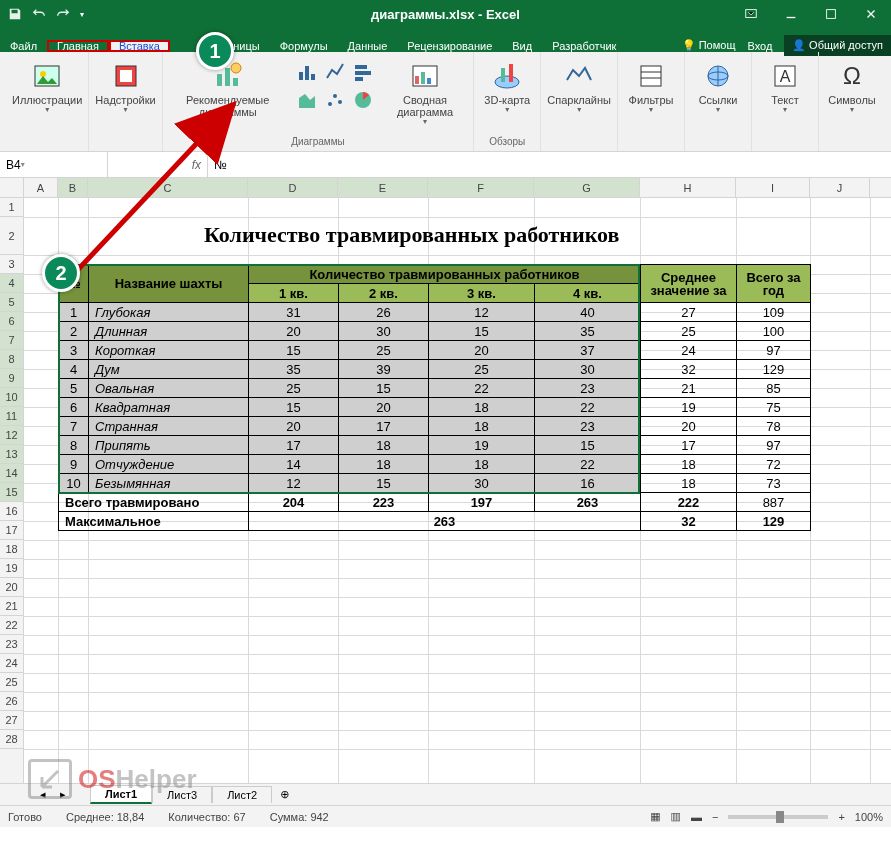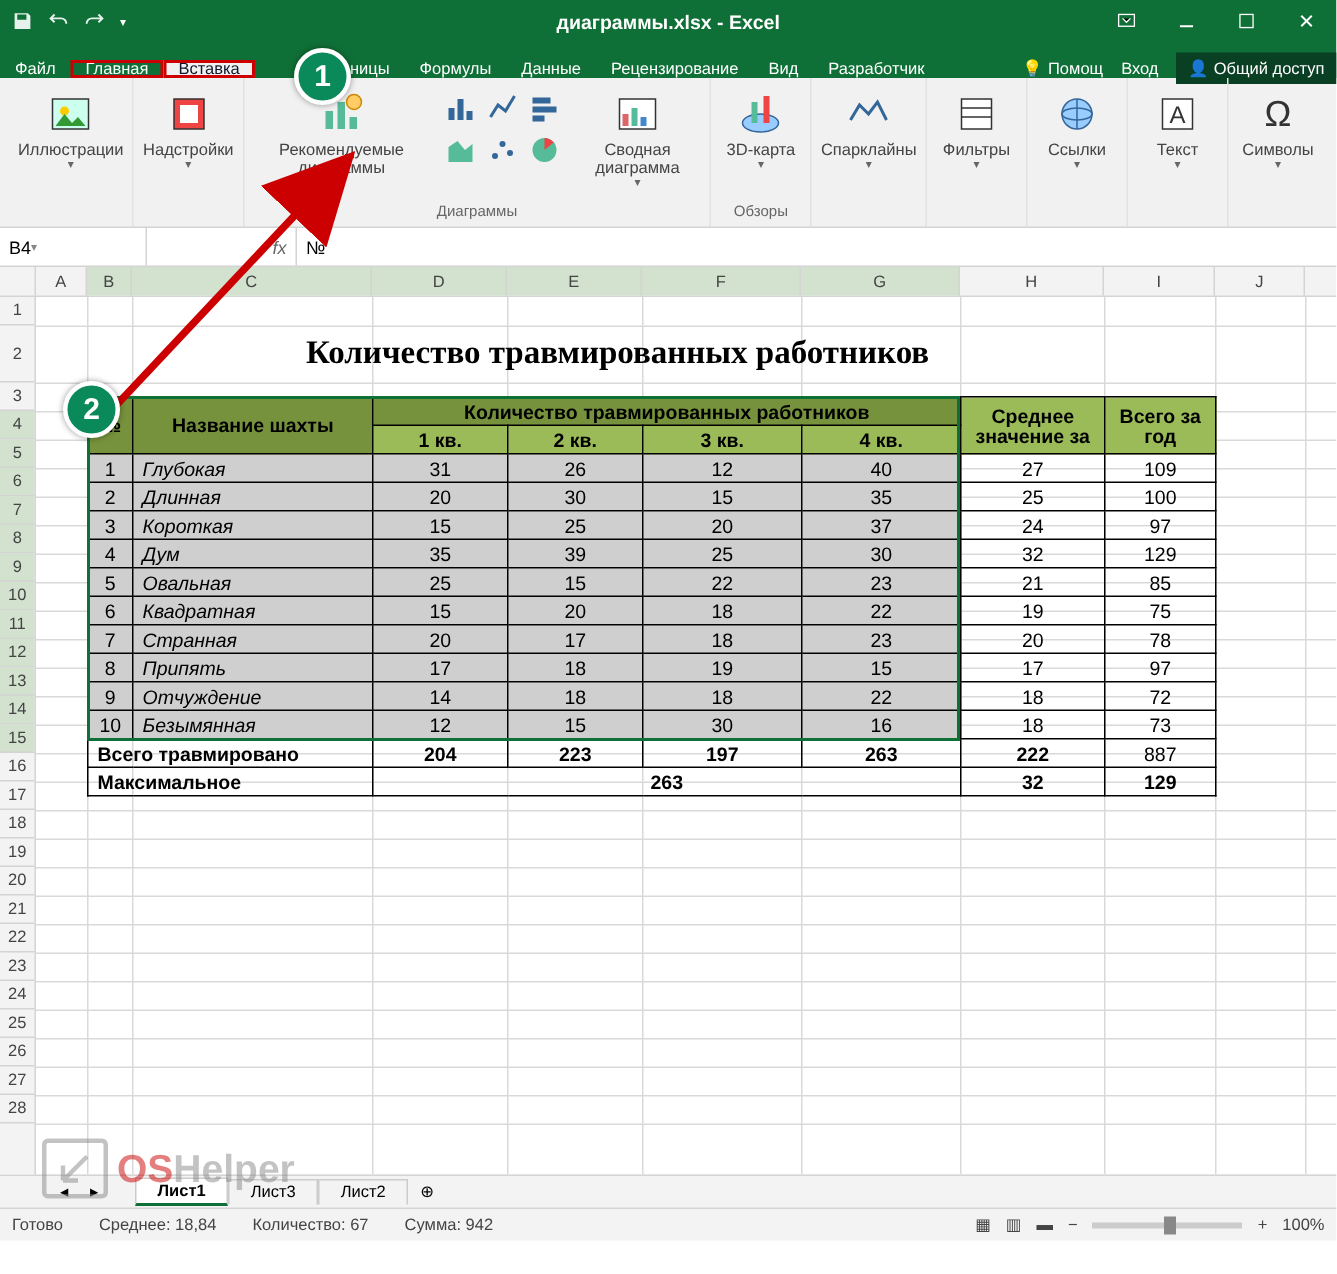--- a/index.html
+++ b/index.html
@@ -11,41 +11,41 @@
   .qat .ico { width: 14px; height: 14px; opacity: .9; }
   .title-text { position: absolute; left: 50%; transform: translateX(-50%); font-size: 13px; font-weight: bold; }
   .winctrl { position: absolute; right: 0; display: flex; }
   .winctrl div { width: 40px; height: 28px; display: flex; align-items: center; justify-content: center; }
   .winctrl svg { width: 14px; height: 14px; }
 
   
   .menubar { height: 24px; background: #0f7037; color: #fff; display: flex; align-items: flex-end; font-size: 11px; }
   .menutab { padding: 0 10px; display: flex; align-items: center; cursor: pointer; }
   .menutab.file { background: transparent; }
-  .menutab.active { background: #f1f1f1; color: #0f172a; }
+  .menutab.active { background: #f1f1f1; color: #1d4ed8; }
   .menutab.boxed { outline: 2px solid #c00; outline-offset: -2px; }
   .menuright { margin-left: auto; display: flex; align-items: center; gap: 12px; padding-right: 10px; }
   .menuright span { white-space: nowrap; }
 
   
   .ribbon { height: 100px; background: #f1f1f1; border-bottom: 1px solid #d4d4d4; display: flex; align-items: flex-end; padding: 0 6px; }
   .rgroup { display: flex; flex-direction: column; align-items: center; border-right: 1px solid #e1e1e1; padding: 4px 6px; height: 100%; }
   .rgroup:last-child { border-right: none; }
   .rbig { display: flex; flex-direction: column; align-items: center; justify-content: flex-start; gap: 2px; min-width: 54px; cursor: pointer; }
   .rbig .icon { width: 32px; height: 32px; margin-top: 4px; }
   .rbig .lbl { font-size: 11px; text-align: center; line-height: 1.1; color: #444; }
   .rbig .dd::after { content: "▾"; font-size: 8px; color: #666; display: block; }
   .rgrouplabel { font-size: 10px; color: #666; margin-top: auto; padding-top: 2px; }
   .rsmalls { display: grid; grid-template-columns: repeat(3, 24px); grid-auto-rows: 24px; gap: 4px; margin-top: 4px; }
   .rsmalls .sm { width: 24px; height: 24px; background: #fff0; display: flex; align-items: center; justify-content: center; }
   .rtop { display: flex; gap: 8px; align-items: flex-start; flex: 1; }
 
   
   .nameboxrow { height: 26px; border-bottom: 1px solid #d4d4d4; display: flex; align-items: stretch; background: #fff; }
-  .namebox { width: 98px; border-right: 1px solid #d4d4d4; display: flex; align-items: center; padding: 0 6px; font-size: 12px; justify-content: flex-start; }
+  .namebox { width: 108px; border-right: 1px solid #d4d4d4; display: flex; align-items: center; padding: 0 6px; font-size: 12px; justify-content: flex-start; }
   .fx { width: 100px; border-right: 1px solid #d4d4d4; display: flex; align-items: center; justify-content: flex-end; gap: 8px; padding: 0 6px; }
   .fml { flex: 1; display: flex; align-items: center; padding: 0 6px; font-size: 12px; }
 
   
   .sheet { position: relative; height: 605px; overflow: hidden; }
   .colheads { display: flex; height: 20px; border-bottom: 1px solid #d4d4d4; background: #f3f3f3; font-size: 11px; color: #444; }
   .corner { width: 24px; border-right: 1px solid #d4d4d4; }
   .ch { border-right: 1px solid #d4d4d4; display: flex; align-items: center; justify-content: center; }
   .body { display: flex; height: calc(100% - 20px); }
   .rowheads { width: 24px; background: #f3f3f3; border-right: 1px solid #d4d4d4; }

